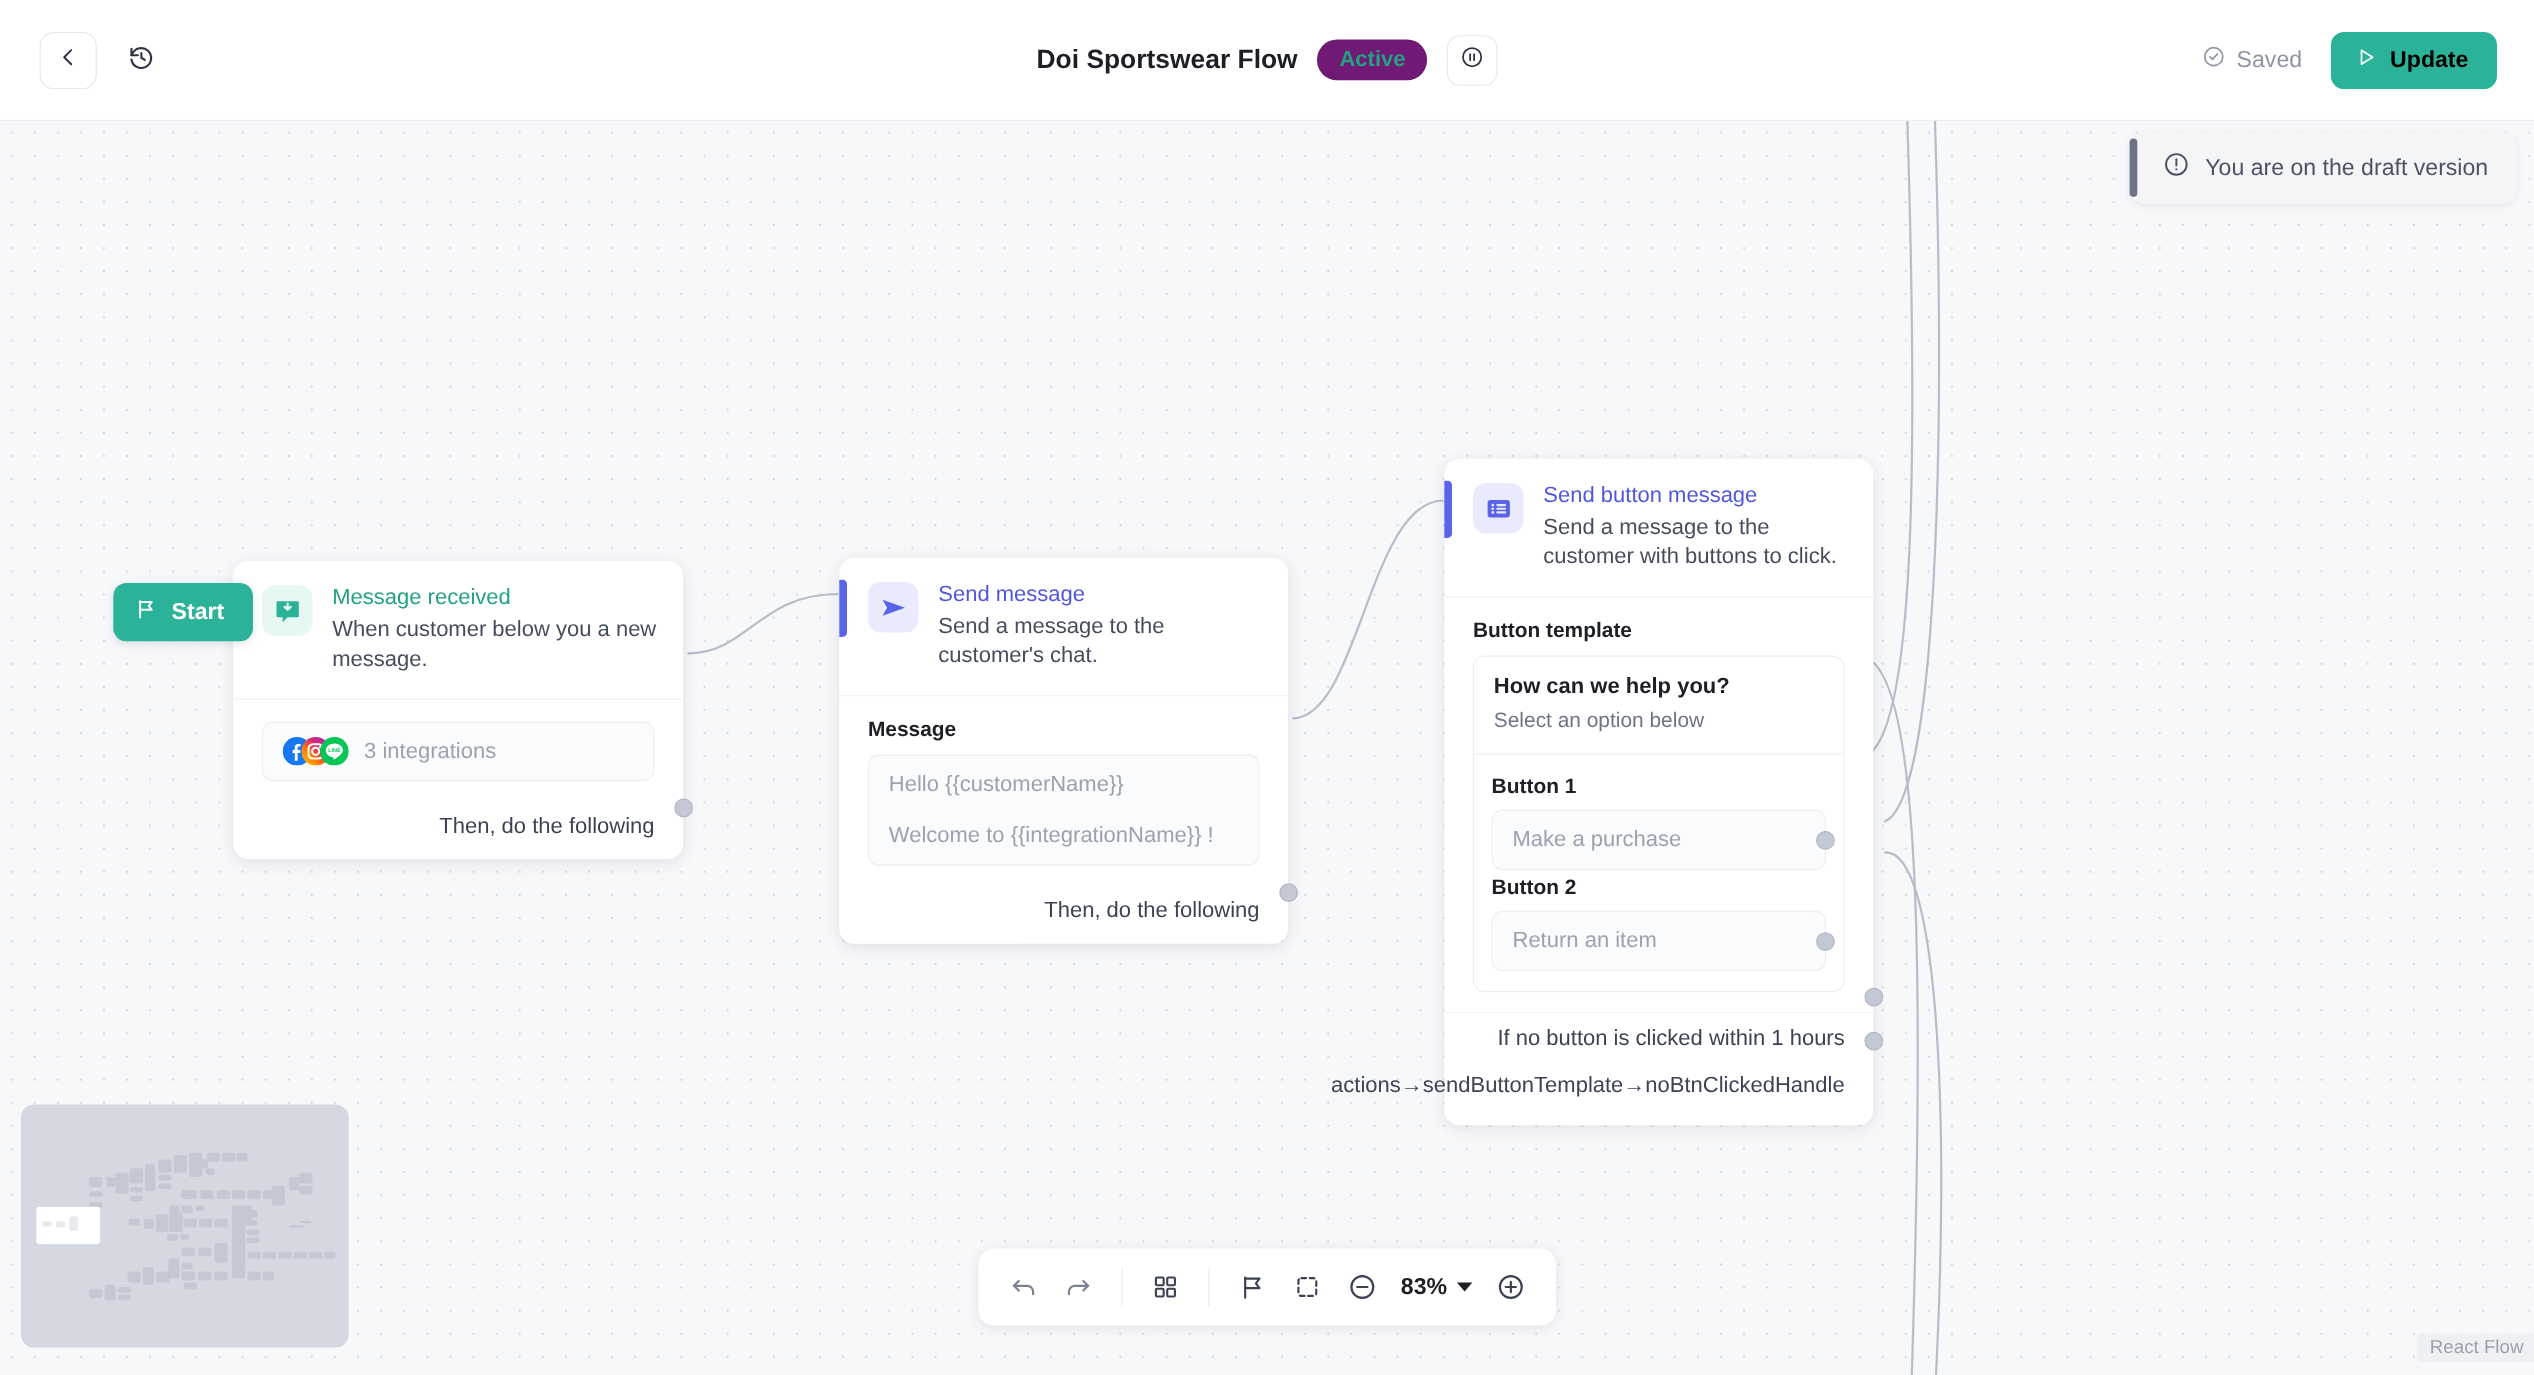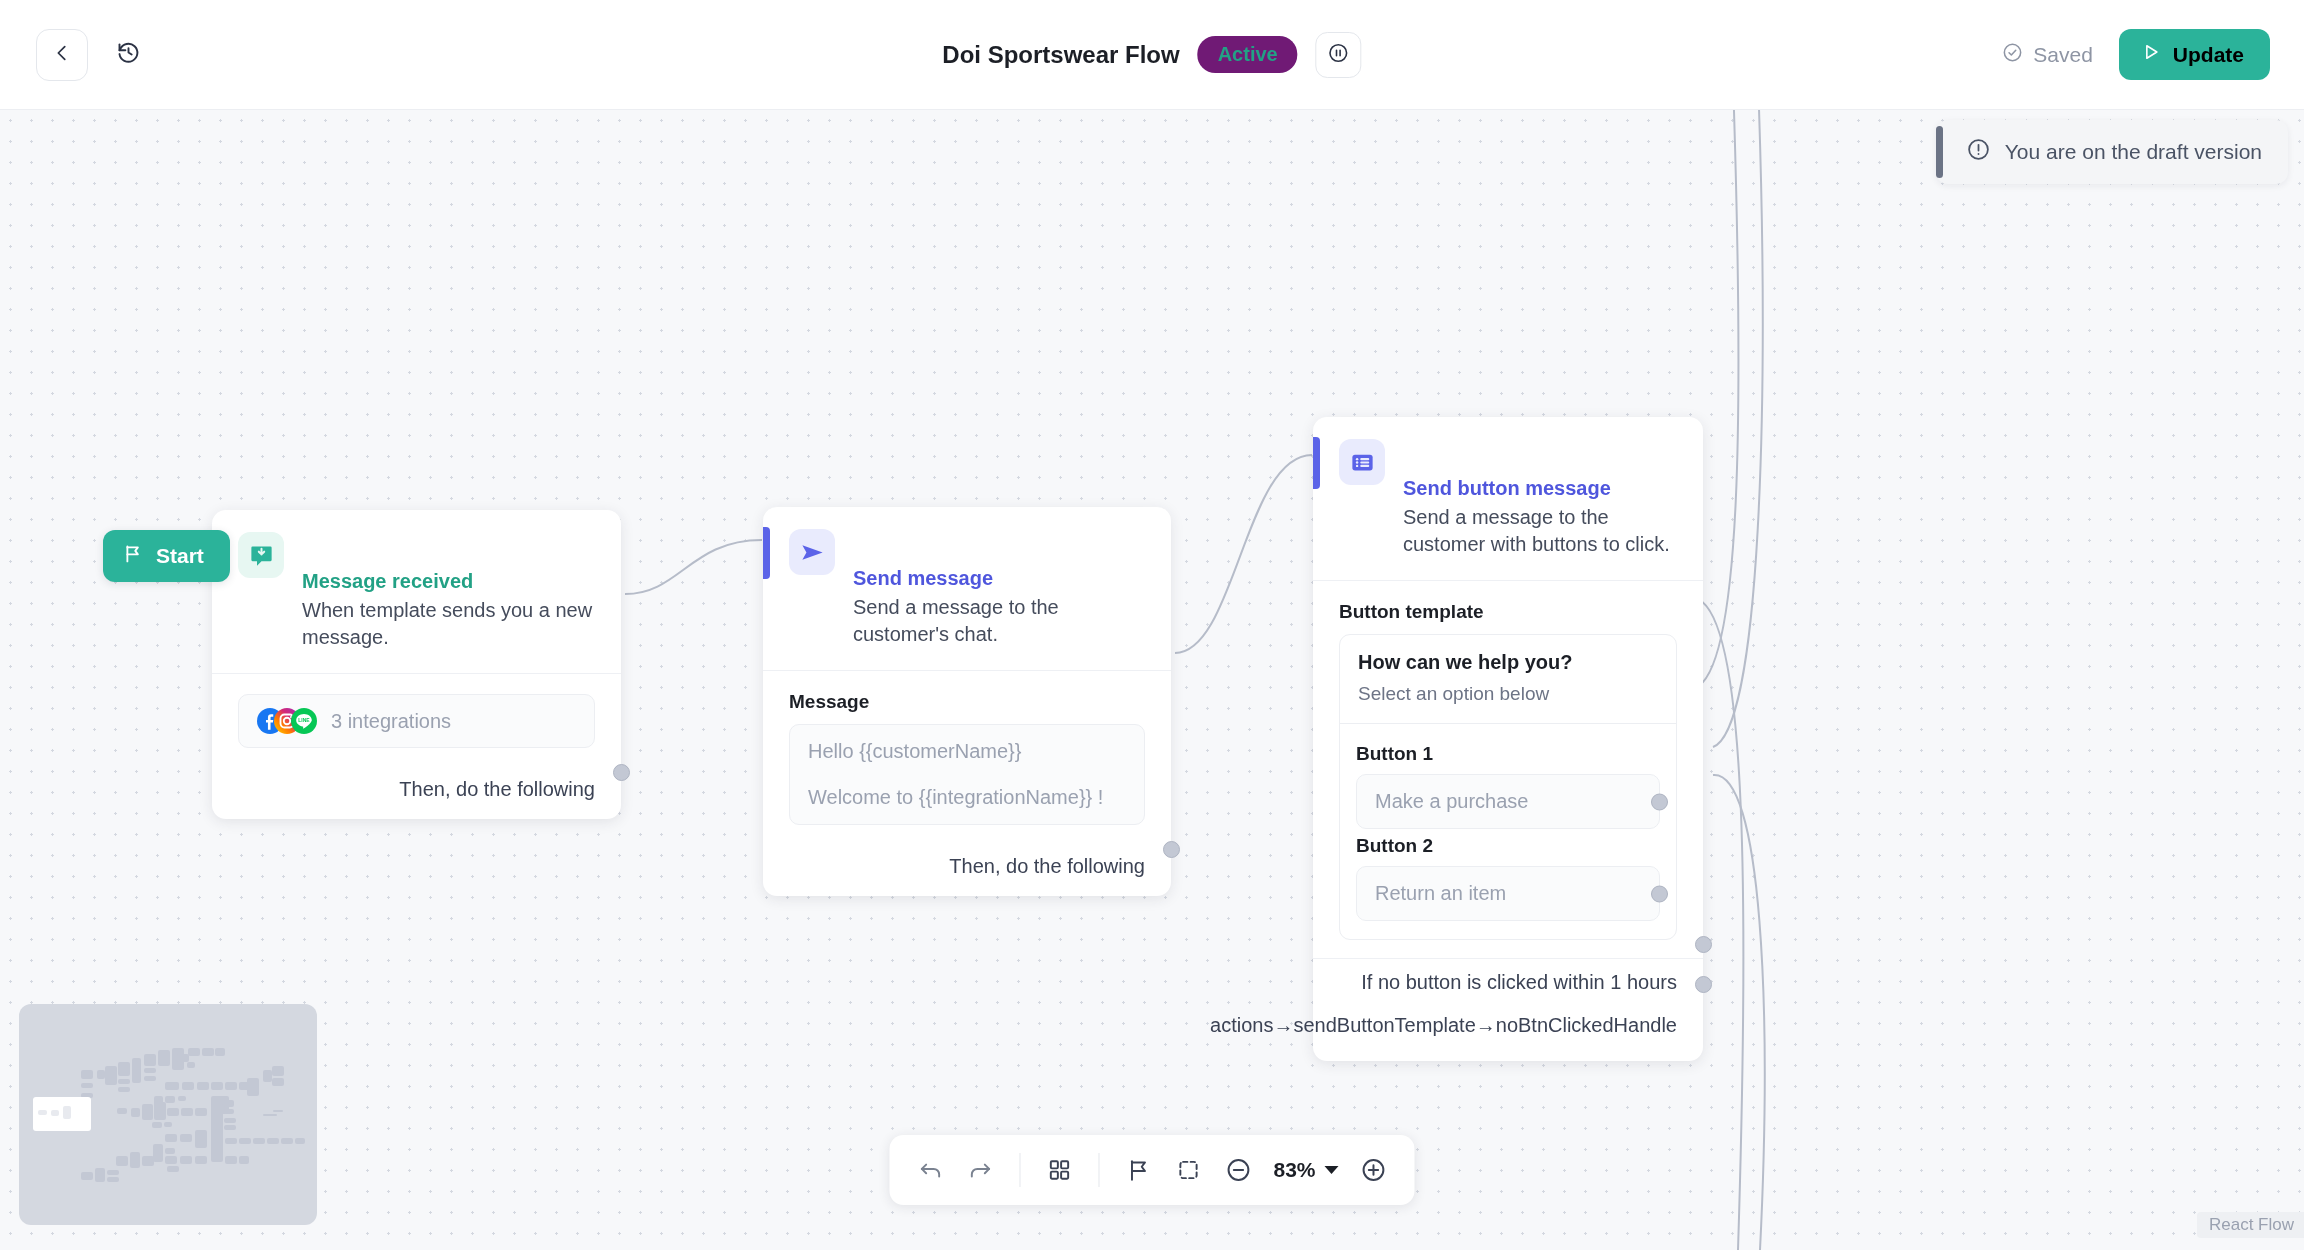--- a/index.html
+++ b/index.html
@@ -88,21 +88,21 @@
   .node-head { display: flex; position: relative; padding: 22px 24px 22px 26px; gap: 18px; }
   .accent { position: absolute; left: 0; top: 20px; width: 7px; height: 52px; border-radius: 0 4px 4px 0; }
   .accent.teal { background: #2bb39a; }
   .accent.indigo { background: #5b63e8; }
   .node-icon {
     width: 46px; height: 46px; border-radius: 12px;
     display: flex; align-items: center; justify-content: center; flex: 0 0 auto;
   }
   .node-icon.teal { background: #e7f7f2; }
   .node-icon.indigo { background: #e9ebfd; }
-  .node-title { font-size: 20px; font-weight: bold; margin-bottom: 4px; margin-top: 38px; }
+  .node-title { font-size: 20px; font-weight: normal; margin-bottom: 4px; }
   .node-title.teal { color: #22a185; }
   .node-title.indigo { color: #4f56dd; }
   .node-desc { font-size: 20px; color: #454c5c; line-height: 1.35; }
   .node-divider { height: 1px; background: #eef0f4; }
   .node-body { padding: 20px 26px 18px 26px; }
   .field-label { font-size: 19px; font-weight: bold; color: #1c1f26; margin-bottom: 11px; }
   .input-box {
     border: 1px solid #eceef2; background: #fafbfc; border-radius: 10px;
     padding: 15px 18px; font-size: 20px; color: #9aa1b0;
   }
@@ -208,21 +208,21 @@
       <div class="node-head">
         <div class="accent teal"></div>
         <div class="node-icon teal">
           <svg width="27" height="27" viewBox="0 0 24 24" fill="#2bb39a">
             <path d="M4 4h16a1 1 0 0 1 1 1v11a1 1 0 0 1-1 1h-8l-4 4v-4H4a1 1 0 0 1-1-1V5a1 1 0 0 1 1-1z"></path>
             <path d="M12 6v5m0 0 2.4-2.4M12 11 9.6 8.6" stroke="#e7f7f2" stroke-width="1.8" stroke-linecap="round" fill="none"></path>
           </svg>
         </div>
         <div>
           <div class="node-title teal">Message received</div>
-          <div class="node-desc">When template sends you a new message.</div>
+          <div class="node-desc">When customer below you a new message.</div>
         </div>
       </div>
       <div class="node-divider"></div>
       <div class="node-body">
         <div class="input-box" style="display:flex;align-items:center;gap:14px;padding:13px 18px;">
           <span style="display:flex;">
             <svg width="26" height="26" viewBox="0 0 24 24">
               <circle cx="12" cy="12" r="12" fill="#1877f2"></circle>
               <path d="M15 8h-1.6c-.5 0-.9.4-.9.9V11H15l-.3 2.4h-2.2V20h-2.4v-6.6H8.3V11h1.8V8.7c0-1.8 1.1-2.9 2.8-2.9H15z" fill="#fff"></path>
             </svg>

